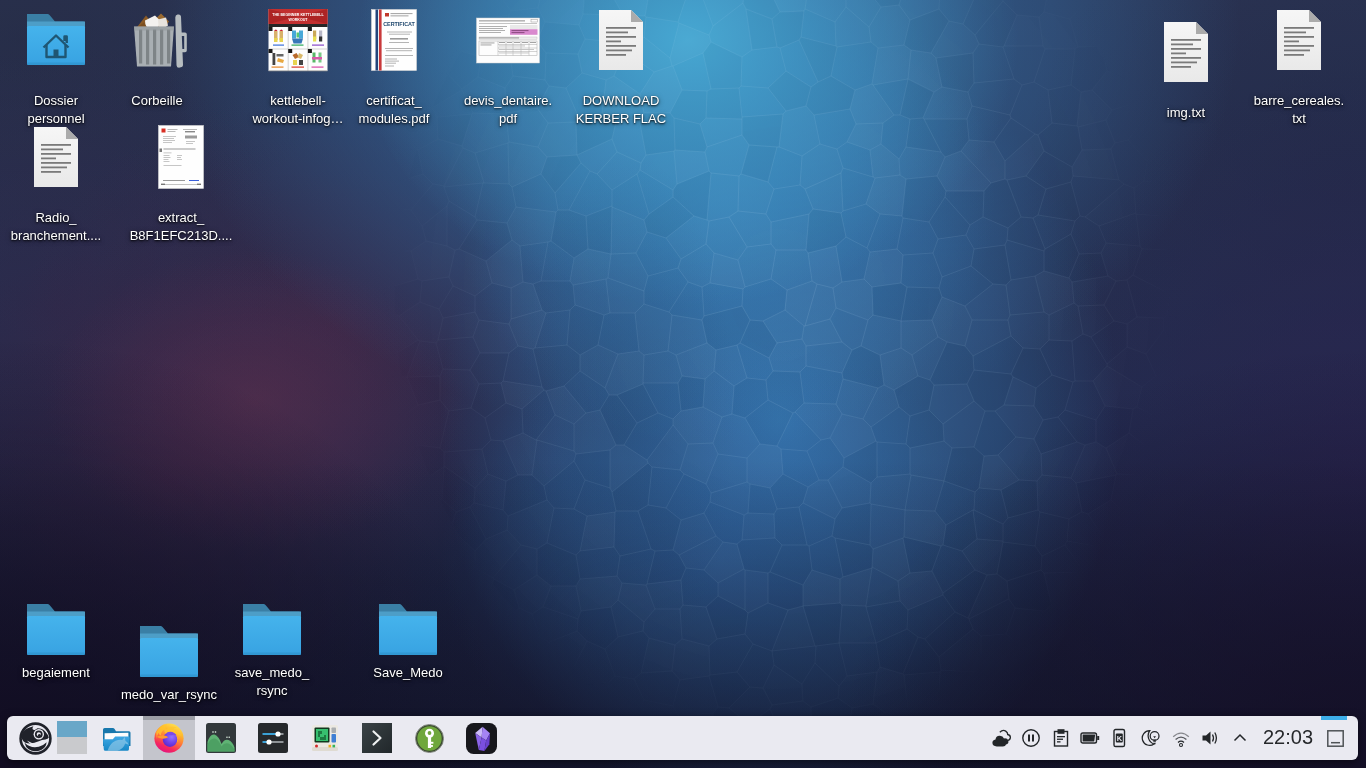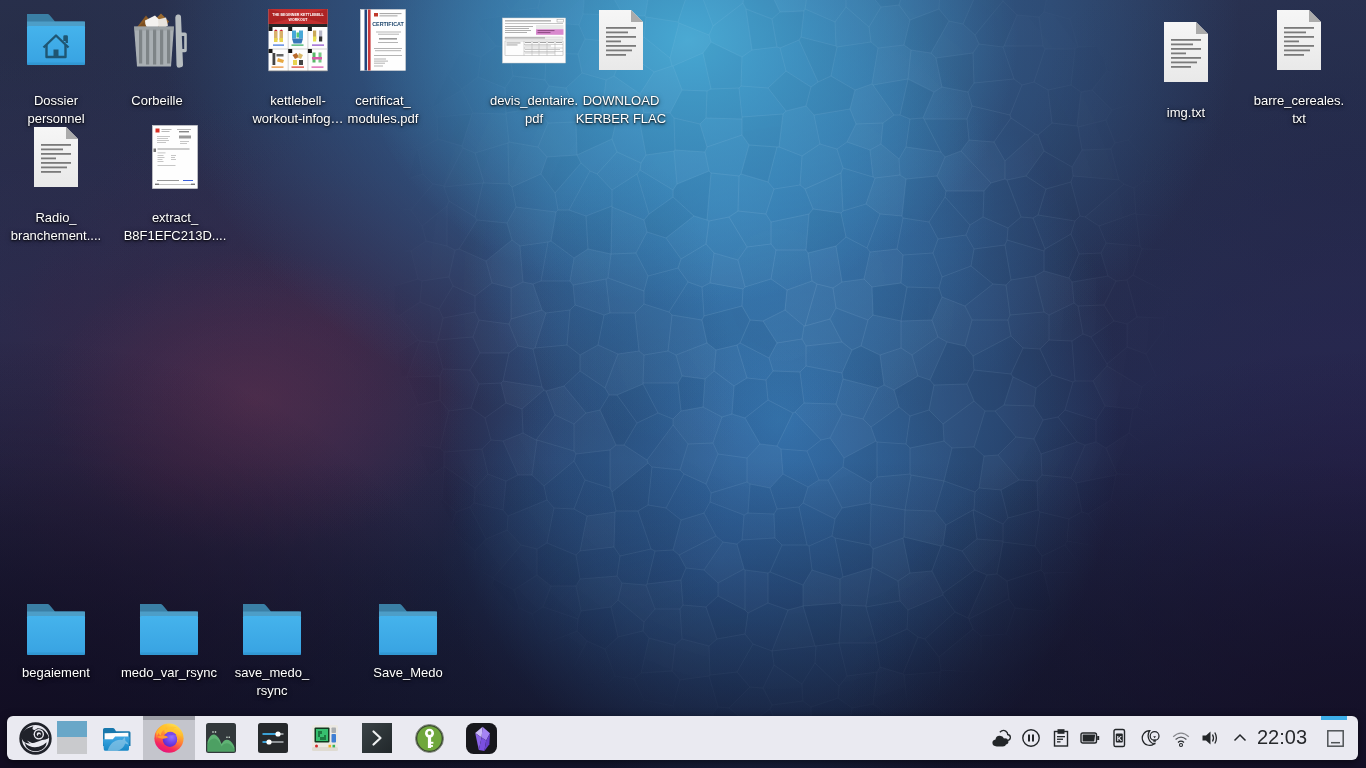--- a/index.html
+++ b/index.html
@@ -216,21 +216,21 @@
         <rect x="2.5" y="19" width="4" height="4"></rect>
         <rect x="22.2" y="19" width="4" height="4"></rect>
         <rect x="41.9" y="19" width="4" height="4"></rect>
         <rect x="2.5" y="41" width="4" height="4"></rect>
         <rect x="22.2" y="41" width="4" height="4"></rect>
         <rect x="41.9" y="41" width="4" height="4"></rect>
       </g>
     </svg>
     <div class="lbl">kettlebell-<br>workout-infog…</div>
   </div>
-<div class="cell" style="left:327px;top:8px">
+<div class="cell" style="left:338px;top:8px">
     <svg class="ic" viewBox="0 0 64 64">
       <rect x="9.5" y="1.5" width="45" height="61" fill="#fefefe"></rect>
       <rect x="9.5" y="1.5" width="45" height="61" fill="none" stroke="#d8d8d8" stroke-width=".6"></rect>
       <rect x="13.5" y="1.5" width="2.6" height="61" fill="#22457c"></rect>
       <rect x="17" y="1.5" width="2.6" height="61" fill="#c8393b"></rect>
       <rect x="23" y="5" width="4" height="3.5" fill="#c0392b"></rect>
       <g fill="#aaa">
         <rect x="28.5" y="5" width="22" height="1.1"></rect>
         <rect x="28.5" y="7.3" width="18" height="1.1"></rect>
       </g>
@@ -244,21 +244,21 @@
         <rect x="24" y="42.2" width="26" height="1"></rect>
         <rect x="23" y="47" width="28" height="1"></rect>
         <rect x="23" y="50.5" width="12" height="1"></rect>
         <rect x="23" y="52.6" width="14" height="1"></rect>
         <rect x="23" y="54.7" width="11" height="1"></rect>
         <rect x="23" y="57.5" width="9" height="1"></rect>
       </g>
     </svg>
     <div class="lbl">certificat_<br>modules.pdf</div>
   </div>
-<div class="cell" style="left:478px;top:8px">
+<div class="cell" style="left:452px;top:8px">
     <svg class="ic" viewBox="0 0 64 64">
       <rect x="0.5" y="10" width="63" height="45" fill="#fdfdfd"></rect>
       <rect x="0.5" y="10" width="63" height="45" fill="none" stroke="#d0d0d0" stroke-width=".5"></rect>
       <rect x="3" y="12" width="46" height="1.6" fill="#b8b8b8"></rect>
       <rect x="55" y="11.5" width="6.5" height="2.5" fill="none" stroke="#999" stroke-width=".5"></rect>
       <rect x="3" y="15" width="58" height="1" fill="#c4c4c4"></rect>
       <g fill="#b0b0b0">
         <rect x="3" y="18" width="28" height="1"></rect>
         <rect x="3" y="20" width="24" height="1"></rect>
         <rect x="3" y="22" width="26" height="1"></rect>
@@ -377,21 +377,21 @@
         <rect x="17" y="23.5" width="22" height="1.8"></rect>
         <rect x="17" y="28" width="30" height="1.8"></rect>
         <rect x="17" y="32.5" width="15" height="1.8"></rect>
         <rect x="17" y="37" width="30" height="1.8"></rect>
         <rect x="17" y="41.5" width="26" height="1.8"></rect>
         <rect x="17" y="46" width="20" height="1.8"></rect>
       </g>
     </svg>
     <div class="lbl">Radio_<br>branchement....</div>
   </div>
-<div class="cell" style="left:119px;top:125px">
+<div class="cell" style="left:125px;top:125px">
     <svg class="ic" viewBox="0 0 64 64">
       <rect x="9.5" y="0.5" width="45" height="63" fill="#fefefe"></rect>
       <rect x="9.5" y="0.5" width="45" height="63" fill="none" stroke="#d8d8d8" stroke-width=".6"></rect>
       <rect x="12.5" y="3.5" width="4" height="4" fill="#d93025"></rect>
       <g fill="#b0b0b0">
         <rect x="18.5" y="4" width="10" height=".9"></rect>
         <rect x="18.5" y="6" width="8" height=".9"></rect>
         <rect x="34" y="4" width="14" height=".9"></rect>
         <rect x="36" y="6" width="10" height="1.4" fill="#888"></rect>
       </g>
@@ -433,21 +433,21 @@
           <stop offset="1" stop-color="#38a3e2"></stop>
         </linearGradient>
       </defs>
       <path d="M3 6 h20.5 q1.2 0 2 .9 L31 13.5 h28 q2 0 2 2 V21 H3 z" fill="#3a7fa5"></path>
       <rect x="3" y="13.5" width="58" height="8" fill="#4d9ec7"></rect>
       <rect x="3" y="18" width="58" height="39" rx="1.6" fill="url(#fb2)"></rect>
       <rect x="3" y="54.5" width="58" height="2.5" rx="1.2" fill="#2f95d0" fill-opacity=".8"></rect>
     </svg>
     <div class="lbl">begaiement</div>
   </div>
-<div class="cell b" style="left:113px;top:598px">
+<div class="cell b" style="left:113px;top:620px">
     <svg class="ic" viewBox="0 0 64 64">
       <defs>
         <linearGradient id="fb2" x1="0" y1="0" x2="0" y2="1">
 <stop offset="0" stop-color="#45b3ec"></stop>
           <stop offset="1" stop-color="#38a3e2"></stop>
         </linearGradient>
       </defs>
       <path d="M3 6 h20.5 q1.2 0 2 .9 L31 13.5 h28 q2 0 2 2 V21 H3 z" fill="#3a7fa5"></path>
       <rect x="3" y="13.5" width="58" height="8" fill="#4d9ec7"></rect>
       <rect x="3" y="18" width="58" height="39" rx="1.6" fill="url(#fb2)"></rect>
@@ -635,18 +635,18 @@
         <circle cx="10" cy="17" r="1.5" fill="none" stroke="#232629" stroke-width="1.1"></circle>
       </svg></div>
     <div class="pi" style="left:1193px;top:11.5px;width:18px;height:20px"><svg width="100%" height="100%" viewBox="0 0 18 20">
         <path d="M2.5 7.5 h3.5 L10.5 3.5 v13 L6 12.5 H2.5z" fill="#232629"></path>
         <path d="M12.5 6.5 q2 3.5 0 7" fill="none" stroke="#232629" stroke-width="1.3"></path>
         <path d="M14.8 4.5 q3.2 5.5 0 11" fill="none" stroke="#232629" stroke-width="1.3"></path>
       </svg></div>
     <div class="pi" style="left:1224px;top:11.5px;width:18px;height:18px"><svg width="100%" height="100%" viewBox="0 0 18 18">
         <path d="M3.5 12.5 L9 7 L14.5 12.5" fill="none" stroke="#232629" stroke-width="1.5"></path>
       </svg></div>
-    <div class="pi" style="left:1250px;top:8px;width:62px;height:27px;font-size:20px;color:#26282b;line-height:27px;text-align:left;letter-spacing:0px">22:03</div>
+    <div class="pi" style="left:1250px;top:8px;width:62px;height:27px;font-size:20px;color:#26282b;line-height:27px;text-align:center;letter-spacing:0px">22:03</div>
     <div class="pi" style="left:1320px;top:13.5px;width:17px;height:17px"><svg width="100%" height="100%" viewBox="0 0 17 17">
         <rect x="0.8" y="0.8" width="15.4" height="15.4" fill="none" stroke="#4f5356" stroke-width="1.5"></rect>
         <line x1="4" y1="12.7" x2="13" y2="12.7" stroke="#4f5356" stroke-width="1.5"></line>
       </svg></div>
     <div class="pi" style="left:1314px;top:0px;width:26px;height:3.5px;background:#3daee9"></div>
   </div>
 </body></html>

